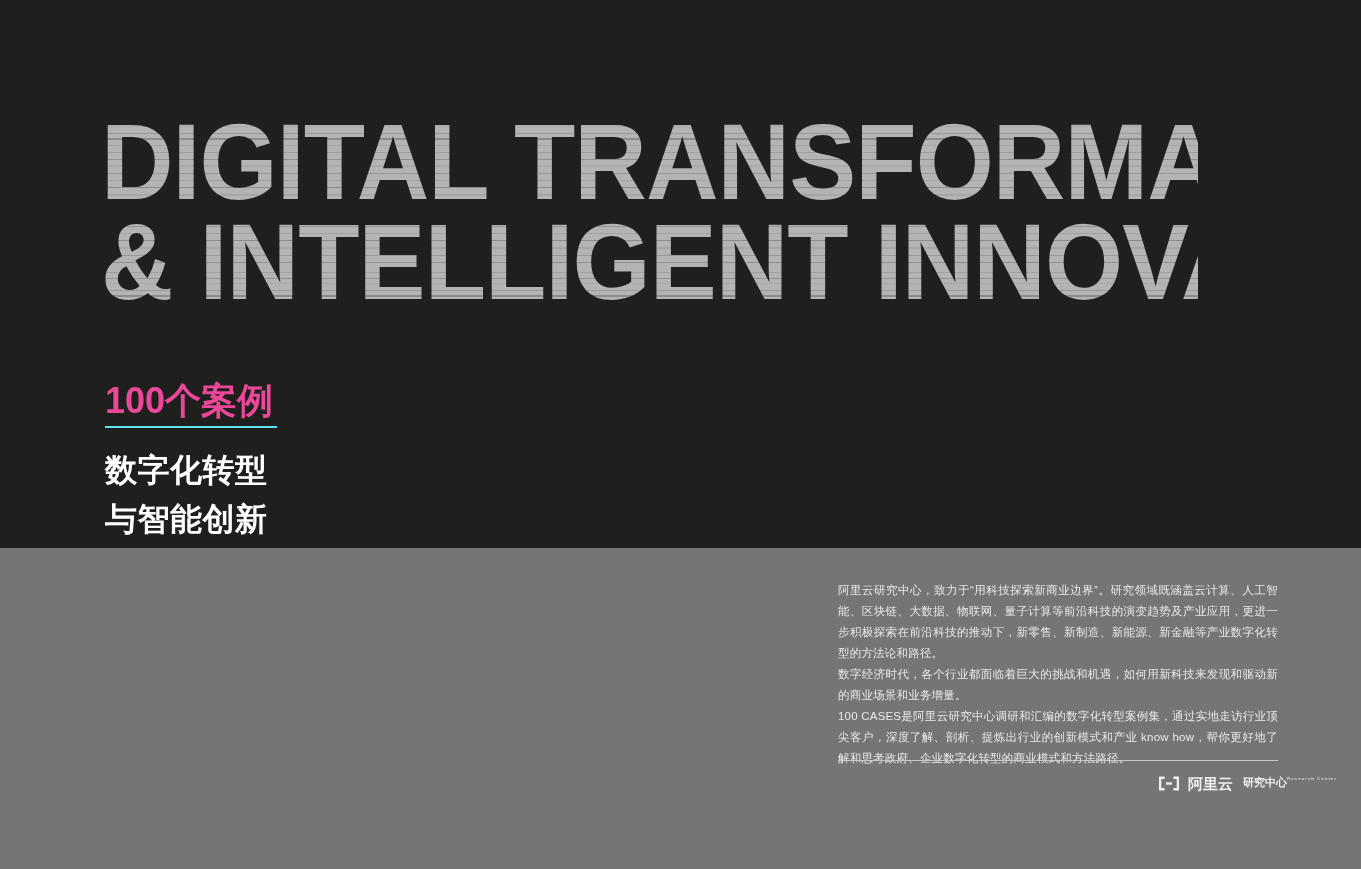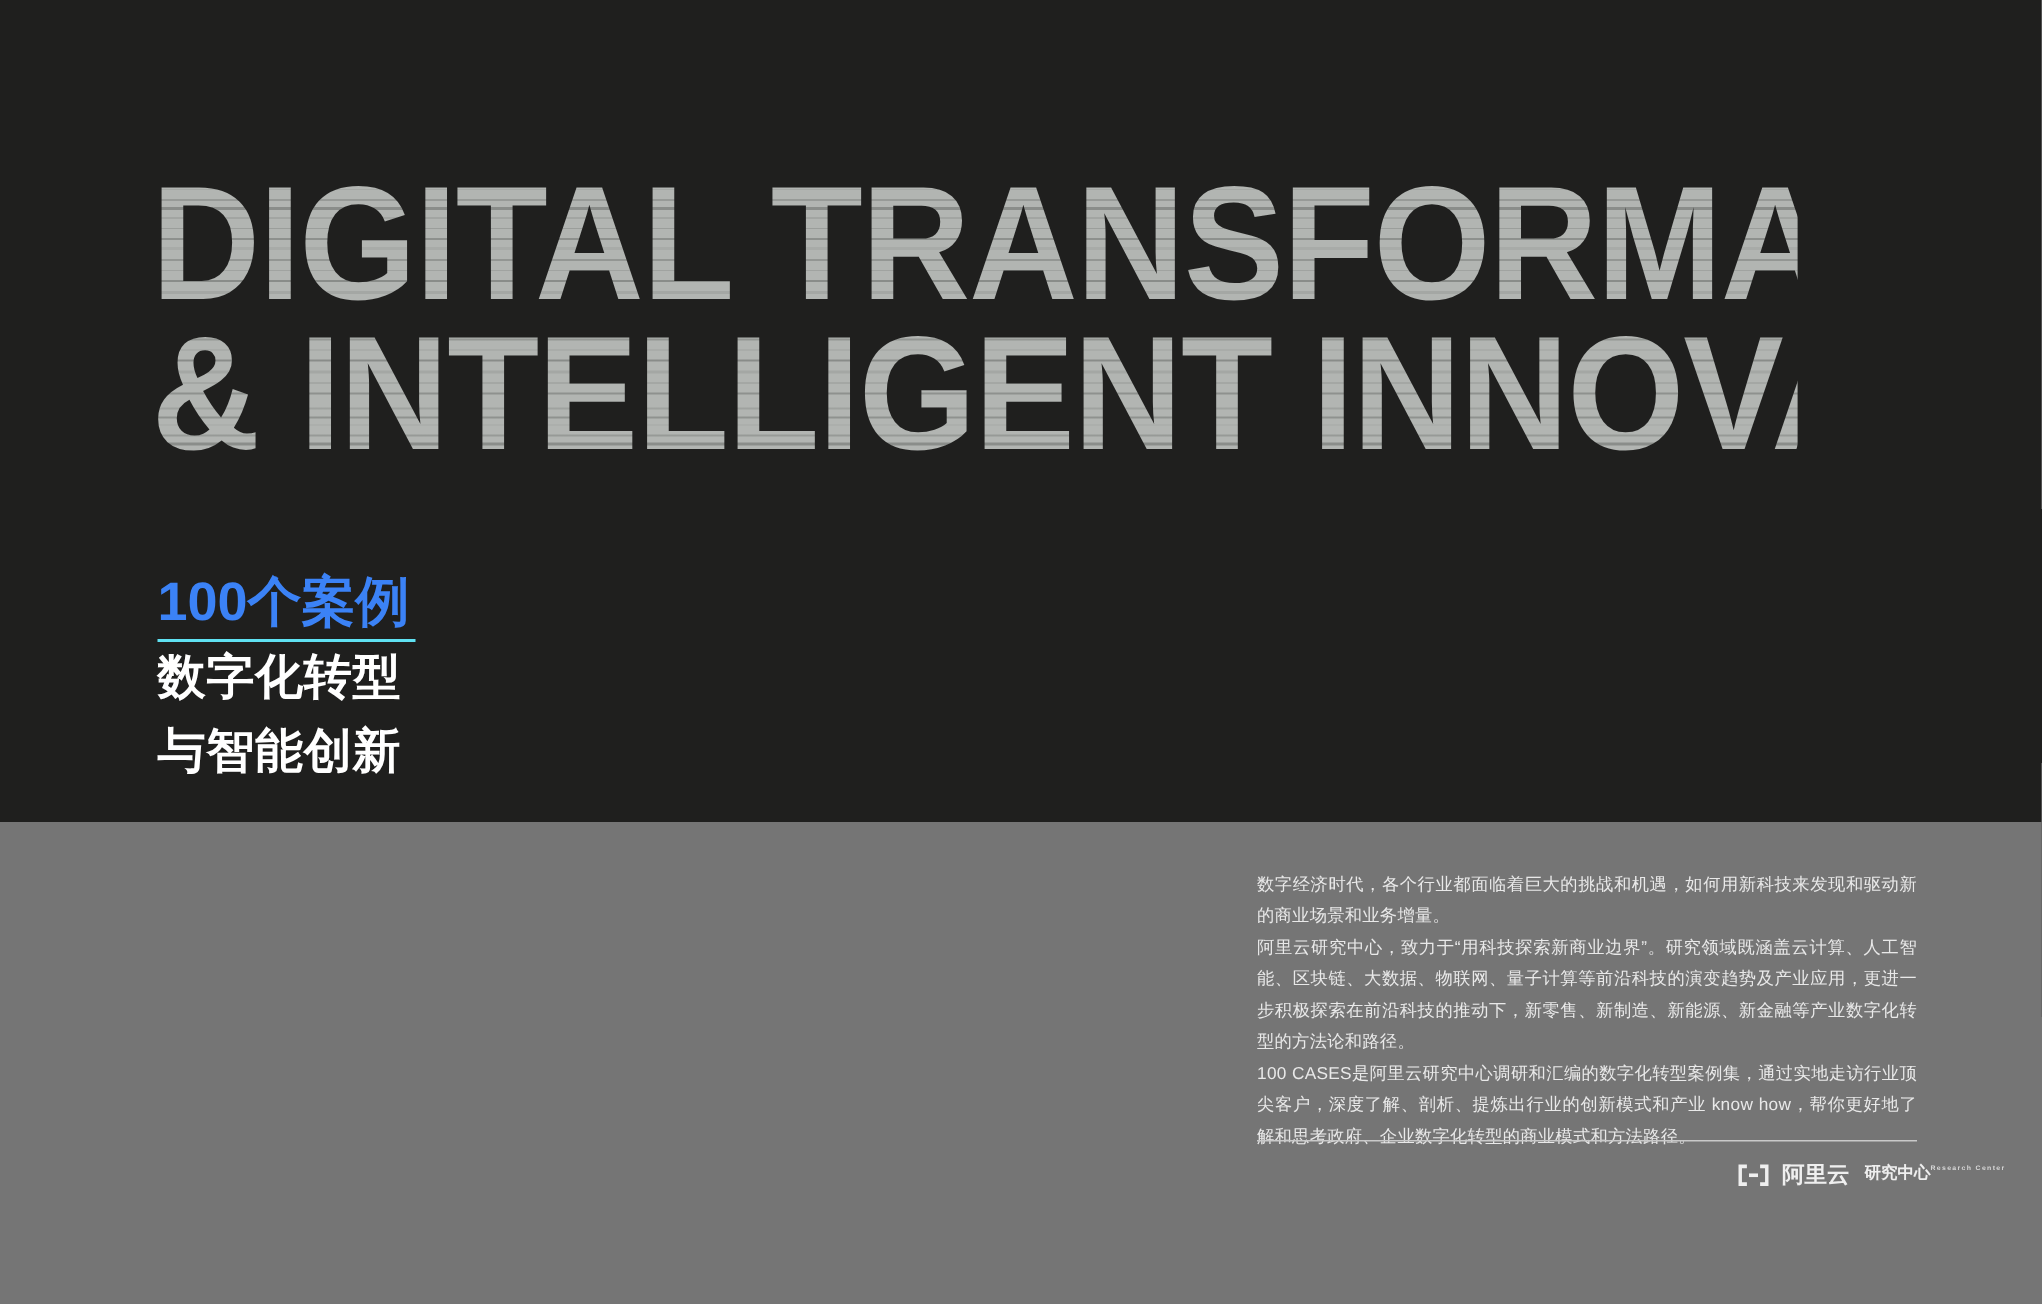--- a/index.html
+++ b/index.html
@@ -96,34 +96,34 @@
     position:absolute;
     left:105px;
     top:380px;
     width:320px;
   }
   .kicker {
     font-family:"Liberation Sans","DejaVu Sans",sans-serif;
     font-weight:700;
     font-size:36px;
     line-height:42px;
-    color:#3b82f6;
+    color:#ec4899;
     letter-spacing:0px;
     white-space:nowrap;
   }
 
   .kicker-rule {
     margin-top:4px;
     width:172px;
     height:2px;
     background:#5fe1f2;
   }
 
   .subtitle {
-    margin-top:5px;
+    margin-top:24px;
     font-family:"Liberation Sans","DejaVu Sans",sans-serif;
     font-weight:700;
     font-size:32px;
     line-height:37px;
     color:#ffffff;
     letter-spacing:0.5px;
     white-space:nowrap;
   }
 
   
@@ -225,22 +225,22 @@
       <div class="kicker-rule"></div>
       <div class="subtitle">数字化转型</div>
       <div class="subtitle" style="margin-top:12px;">与智能创新</div>
     </div>
 
   </div>
 
   <div class="lower">
 
     <div class="copy">
+      <p>阿里云研究中心，致力于“用科技探索新商业边界”。研究领域既涵盖云计算、人工智能、区块链、大数据、物联网、量子计算等前沿科技的演变趋势及产业应用，更进一步积极探索在前沿科技的推动下，新零售、新制造、新能源、新金融等产业数字化转型的方法论和路径。</p>
       <p>数字经济时代，各个行业都面临着巨大的挑战和机遇，如何用新科技来发现和驱动新的商业场景和业务增量。</p>
-      <p>阿里云研究中心，致力于“用科技探索新商业边界”。研究领域既涵盖云计算、人工智能、区块链、大数据、物联网、量子计算等前沿科技的演变趋势及产业应用，更进一步积极探索在前沿科技的推动下，新零售、新制造、新能源、新金融等产业数字化转型的方法论和路径。</p>
       <p>100 CASES是阿里云研究中心调研和汇编的数字化转型案例集，通过实地走访行业顶尖客户，深度了解、剖析、提炼出行业的创新模式和产业 know how，帮你更好地了解和思考政府、企业数字化转型的商业模式和方法路径。</p>
     </div>
 
     <div class="rule"></div>
 
     <div class="logo">
       <span class="logo-mark">
         <svg width="24" height="15" viewBox="0 0 24 15">
           <path d="M2.0 0.4 L7.6 0.4 L7.6 2.9 L4.3 2.9 L4.3 12.1 L7.6 12.1 L7.6 14.6 L2.0 14.6 Z" fill="#efefef"></path>
           <path d="M22.0 0.4 L16.4 0.4 L16.4 2.9 L19.7 2.9 L19.7 12.1 L16.4 12.1 L16.4 14.6 L22.0 14.6 Z" fill="#efefef"></path>

